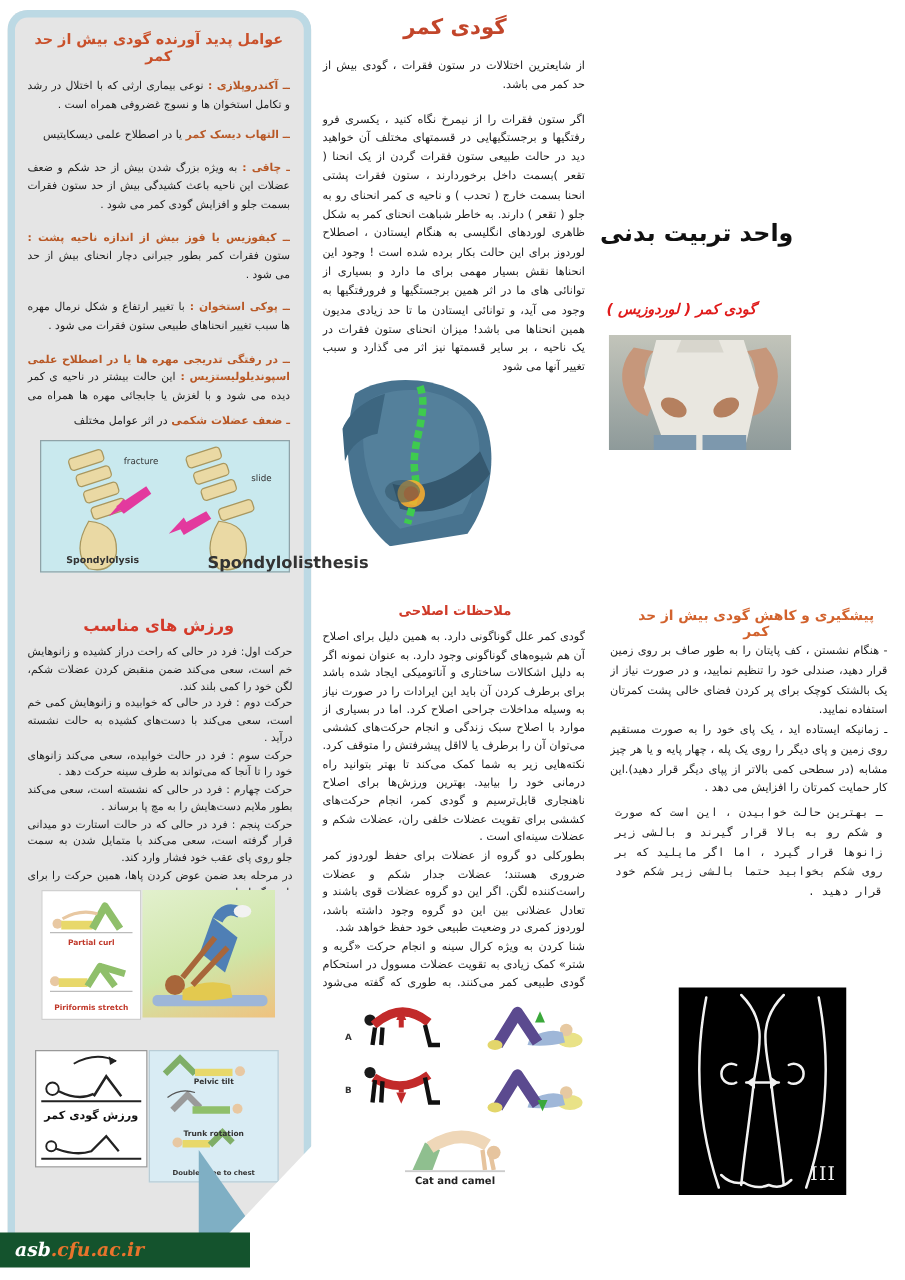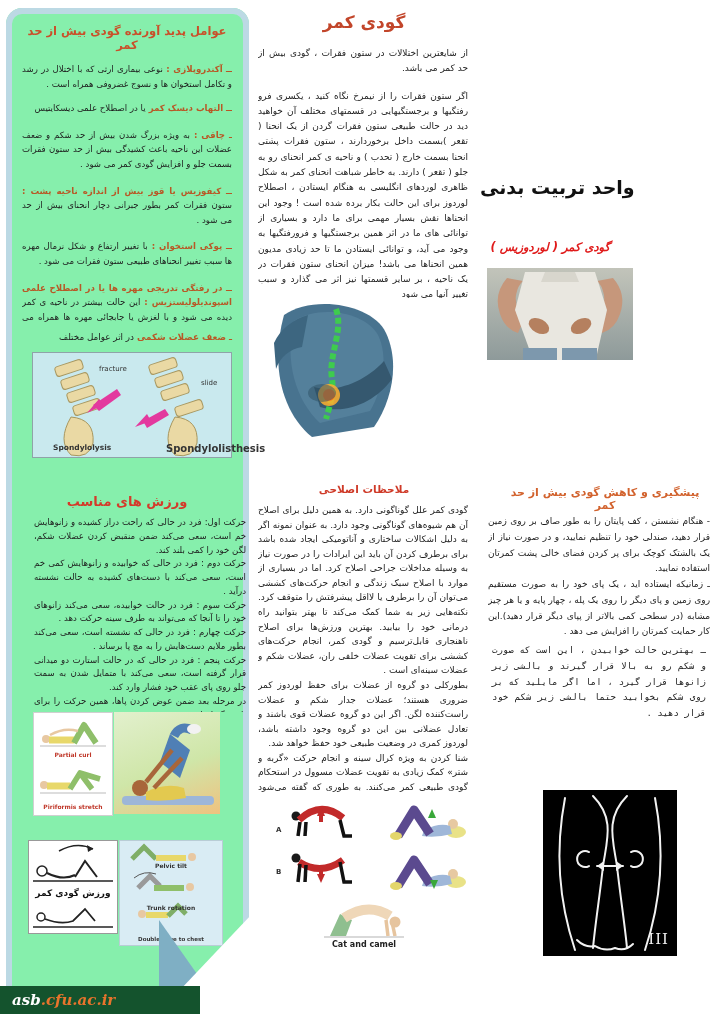--- a/index.html
+++ b/index.html
@@ -6,21 +6,21 @@
   .page{position:relative;width:724px;height:1024px;background:#ffffff;
     font-family:"DejaVu Sans",sans-serif;direction:rtl;overflow:hidden;margin:0 auto;}
   .abs{position:absolute;}
   .body-text{font-size:9px;line-height:1.7;text-align:justify;color:#1c1c1c;}
   .lead{color:#b85826;font-weight:bold;}
   .heading-orange{color:#c9502a;font-weight:bold;}
   .card{position:absolute;background:#fff;}
   .cap{position:absolute;font-weight:bold;color:#333;}
   
   .panel{position:absolute;left:6px;top:8px;width:243px;height:1000px;
-    background:#86efac;border-radius:16px;box-shadow:inset 0 0 0 6px #bcd9e4;}
+    background:#e5e5e5;border-radius:16px;box-shadow:inset 0 0 0 6px #bcd9e4;}
   .panel-fold-cut{position:absolute;right:-2px;bottom:-2px;width:0;height:0;
     border-left:90px solid transparent;border-bottom:95px solid #ffffff;}
   .panel-fold-flap{position:absolute;right:28px;bottom:0;width:0;height:0;
     border-right:62px solid transparent;border-bottom:88px solid #7fafc4;}
   .url-banner{position:absolute;left:0;top:986px;width:200px;height:28px;background:#14532d;
     display:flex;align-items:center;direction:ltr;padding-left:12px;box-sizing:border-box;
     font-style:italic;font-weight:bold;font-size:15px;font-family:"DejaVu Serif",serif;}
   .url-banner .w{color:#ffffff;}
   .url-banner .o{color:#e8742c;}
   svg{display:block;}
@@ -66,26 +66,26 @@
         <g fill="#e3399e">
           <polygon points="84,36 60,52 66,58 88,42"></polygon>
           <polygon points="54,60 70,52 66,46"></polygon>
           <polygon points="132,56 110,68 114,75 136,62"></polygon>
           <polygon points="102,74 118,68 114,61"></polygon>
         </g>
       </svg>
       <span class="cap" style="left:66px;top:12px;font-size:7px;font-weight:normal;color:#333;">fracture</span>
       <span class="cap" style="left:168px;top:26px;font-size:7px;font-weight:normal;color:#333;">slide</span>
       <span class="cap" style="left:20px;top:90px;font-size:7.5px;">Spondylolysis</span>
-      <span class="cap" style="left:112px;top:90px;font-size:10px;padding-left:21px;">Spondylolisthesis</span>
+      <span class="cap" style="left:112px;top:90px;font-size:13px;padding-left:21px;">Spondylolisthesis</span>
     </div>
 
     <div class="abs" style="left:10px;top:486px;width:222px;text-align:center;font-size:13px;font-weight:bold;color:#d43a2a;">ورزش های مناسب</div>
 
-    <div class="abs body-text" style="left:16px;top:508px;width:212px;height:196px;overflow:hidden;font-size:8.6px;line-height:1.6;margin-left:12px;">
+    <div class="abs body-text" style="left:16px;top:508px;width:212px;height:196px;overflow:hidden;font-size:8.6px;line-height:1.6;">
       <p style="margin:0;">حرکت اول: فرد در حالی که راحت دراز کشیده و زانوهایش خم است، سعی می‌کند ضمن منقبض کردن عضلات شکم، لگن خود را کمی بلند کند.</p>
       <p style="margin:0;">حرکت دوم : فرد در حالی که خوابیده و زانوهایش کمی خم است، سعی می‌کند با دست‌های کشیده به حالت نشسته درآید .</p>
       <p style="margin:0;">حرکت سوم : فرد در حالت خوابیده، سعی می‌کند زانوهای خود را تا آنجا که می‌تواند به طرف سینه حرکت دهد .</p>
       <p style="margin:0;">حرکت چهارم : فرد در حالی که نشسته است، سعی می‌کند بطور ملایم دست‌هایش را به مچ پا برساند .</p>
       <p style="margin:0;">حرکت پنجم : فرد در حالی که در حالت استارت دو میدانی قرار گرفته است، سعی می‌کند با متمایل شدن به سمت جلو روی پای عقب خود فشار وارد کند.</p>
       <p style="margin:0;">در مرحله بعد ضمن عوض کردن پاها، همین حرکت را برای پای دیگر انجام می‌دهد.</p>
 
     </div>
 
     <div class="card" style="left:27px;top:704px;width:78px;height:102px;border:1px solid #d0d0d0;">
@@ -252,21 +252,21 @@
       </svg>
     </div>
     <div class="abs" style="left:0;top:940px;width:212px;text-align:center;font-size:8px;font-weight:bold;color:#222;">Cat and camel</div>
   </div>
 
   <div class="abs" style="left:480px;top:0;width:240px;height:1024px;">
 
 
     <div class="abs" style="left:0;top:176px;width:176px;text-align:left;font-size:19px;font-weight:bold;color:#111;letter-spacing:1px;">واحد تربیت بدنی</div>
 
-    <div class="abs" style="left:0;top:240px;width:130px;font-size:11.5px;font-weight:bold;font-style:italic;color:#e01b1b;">گودی کمر ( لوردوزیس )</div>
+    <div class="abs" style="left:0;top:240px;width:130px;text-align:center;font-size:11.5px;font-weight:bold;font-style:italic;color:#e01b1b;">گودی کمر ( لوردوزیس )</div>
 
     <div class="card" style="left:7px;top:268px;width:146px;height:92px;">
       <svg width="146" height="92" viewBox="0 0 146 92">
         <defs>
           <linearGradient id="gph" x1="0" y1="0" x2="0" y2="1">
             <stop offset="0" stop-color="#c2c4ba"></stop>
               <stop offset="1" stop-color="#8e9a9a"></stop>
           </linearGradient>
         </defs>
         <rect width="146" height="92" fill="url(#gph)"></rect>

